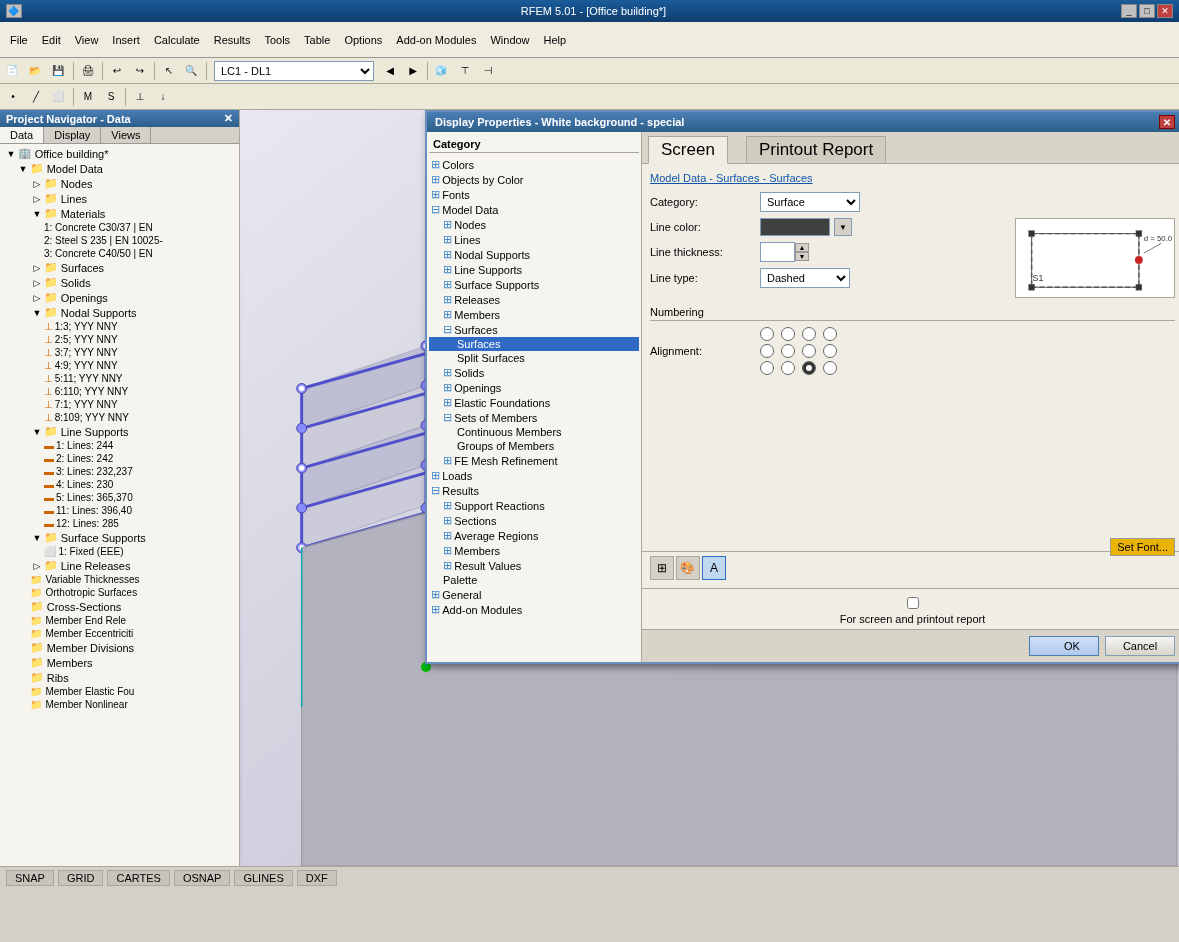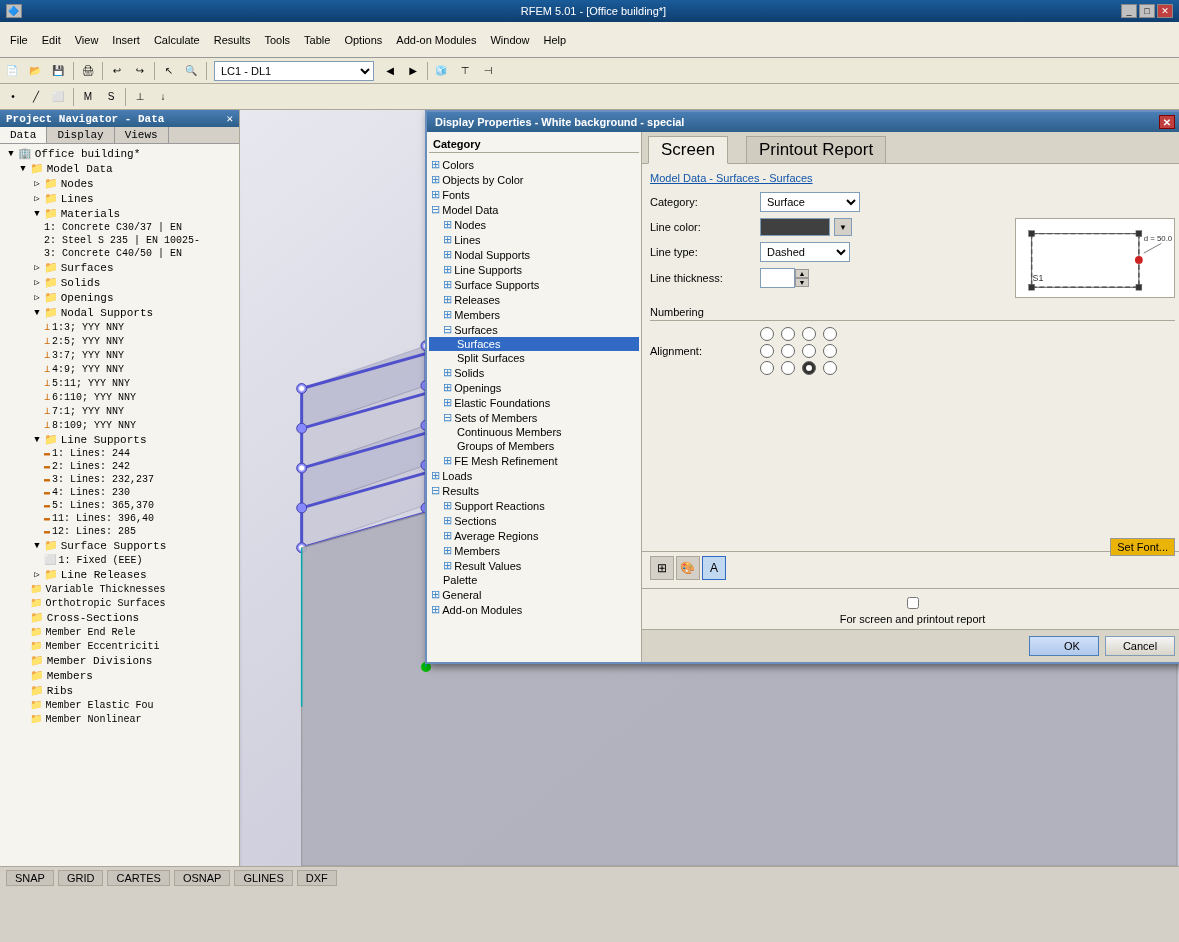--- a/index.html
+++ b/index.html
@@ -64,21 +64,20 @@
       height: calc(942px - 22px - 20px - 26px - 26px - 22px);
     }
 
     
     #left-panel {
       width: 240px;
       background: #f5f4ef;
       border-right: 1px solid #aca899;
       display: flex;
       flex-direction: column;
-      font-family: Liberation Mono, monospace;
     }
     #nav-header {
       background: linear-gradient(to bottom, #4a7eb5, #2d5f8a);
       color: white;
       padding: 2px 6px;
       font-size: 11px;
       font-weight: bold;
       display: flex;
       justify-content: space-between;
       align-items: center;
@@ -1045,43 +1044,43 @@
                 <div style="flex:1;">
                   <div class="form-row">
                     <div class="form-label">Line color:</div>
                     <div class="form-control">
                       <div class="color-swatch"></div>
                       <div class="dropdown-btn">▼</div>
                     </div>
                   </div>
 
                   <div class="form-row">
-                    <div class="form-label">Line type:</div>
-                    <div class="form-control">
-                      <select style="width:90px;">
-                        <option>Dashed</option>
-                        <option>Solid</option>
-                        <option>Dotted</option>
-                      </select>
-                    </div>
-                  </div>
-
-                  <div class="form-row">
                     <div class="form-label">Line thickness:</div>
                     <div class="form-control">
                       <div class="spinner-wrap">
                         <input type="text" class="spinner-input" style="width: 35px;">
                         <div class="spinner-btns">
                           <div class="spin-btn">▲</div>
                           <div class="spin-btn">▼</div>
                         </div>
                       </div>
                     </div>
                   </div>
 
+                  <div class="form-row">
+                    <div class="form-label">Line type:</div>
+                    <div class="form-control">
+                      <select style="width:90px;">
+                        <option>Dashed</option>
+                        <option>Solid</option>
+                        <option>Dotted</option>
+                      </select>
+                    </div>
+                  </div>
+
                 </div>
 
                 <div id="preview-area">
                   <svg class="preview-svg" viewBox="0 0 160 80" xmlns="http://www.w3.org/2000/svg">
 
                     <rect x="15" y="15" width="110" height="55" fill="white" stroke="#555" stroke-width="1"></rect>
 
                     <line x1="15" y1="15" x2="125" y2="15" stroke="#555" stroke-width="1.5" stroke-dasharray="5,3"></line>
                     <line x1="15" y1="70" x2="125" y2="70" stroke="#555" stroke-width="1.5" stroke-dasharray="5,3"></line>
                     <line x1="15" y1="15" x2="15" y2="70" stroke="#555" stroke-width="1.5" stroke-dasharray="5,3"></line>

